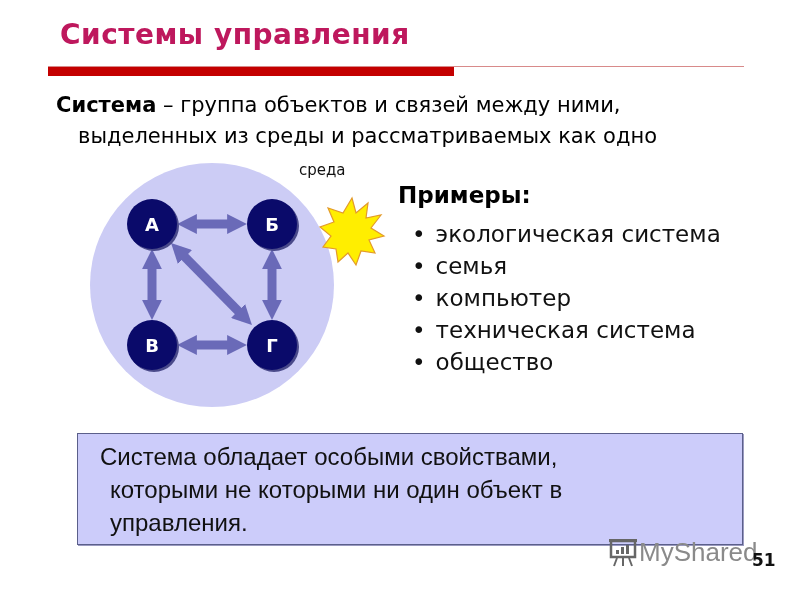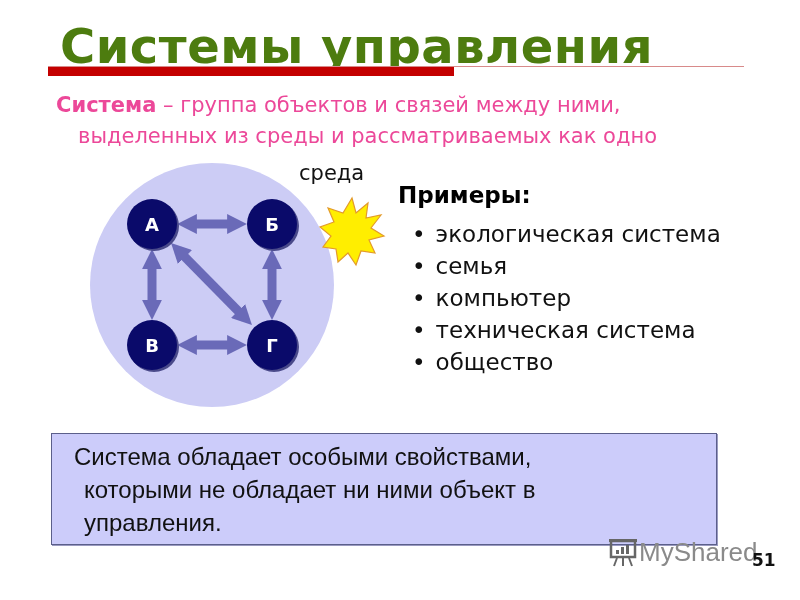--- a/index.html
+++ b/index.html
@@ -2,56 +2,56 @@
 <html><head>
   <meta charset="utf-8">
   <style>
     html, body { margin: 0; padding: 0; }
     body {
       width: 800px; height: 600px; position: relative; overflow: hidden;
       background: #ffffff; font-family: "DejaVu Sans", sans-serif; color: #111;
     }
     .title {
       position: absolute; left: 60px; top: 18px;
-      font-size: 48px; font-weight: bold; letter-spacing: 0.5px; color: #4d7c0f;
+      font-size: 28px; font-weight: bold; letter-spacing: 0.5px; color: #be185d;
       font-family: "DejaVu Sans", sans-serif;
     }
     .rule-thin {
       position: absolute; left: 48px; top: 66px; width: 696px; height: 1px; background: #d88a8a;
     }
     .rule-thick {
       position: absolute; left: 48px; top: 67px; width: 406px; height: 9px; background: #c40000;
     }
     .definition {
       position: absolute; left: 56px; top: 90px; width: 720px;
-      font-size: 21px; line-height: 31px; color: #ec4899;
+      font-size: 21px; line-height: 31px; color: #000000;
     }
     .definition .line2, .definition .line3 { padding-left: 22px; display: block; }
     .definition b { font-weight: bold; }
     .diagram { position: absolute; left: 0; top: 0; width: 800px; height: 600px; }
     .sreda {
-      position: absolute; left: 299px; top: 161px; font-size: 21px; color: #111;
+      position: absolute; left: 299px; top: 161px; font-size: 15px; color: #111;
     }
     .examples {
       position: absolute; left: 398px; top: 180px;
     }
     .examples .ex-title {
       font-size: 23px; font-weight: bold; color: #000; margin-bottom: 8px; line-height: 30px;
     }
     .examples ul {
       list-style: none; margin: 0; padding: 0 0 0 14px;
     }
     .examples li {
       font-size: 23px; line-height: 32px; color: #111;
     }
     .examples li::before {
       content: "•"; margin-right: 10px;
     }
     .note-box {
-      position: absolute; left: 51px; top: 433px; width: 666px; height: 112px;
+      position: absolute; left: 77px; top: 433px; width: 666px; height: 112px;
       background: #ccccfa; border: 1px solid #5b5f8a; box-sizing: border-box;
       box-shadow: 1px 1px 0 #9a9ac0;
     }
     .note-box .txt {
       position: absolute; left: 22px; top: 6px; width: 640px;
       font-size: 24px; line-height: 33px; color: #111;
       font-family: "Liberation Sans", sans-serif;
     }
     .note-box .txt span { display: block; }
     .note-box .txt .indent { padding-left: 10px; }
@@ -116,21 +116,21 @@
       <li>семья</li>
       <li>компьютер</li>
       <li>техническая система</li>
       <li>общество</li>
     </ul>
   </div>
 
   <div class="note-box">
     <div class="txt">
       <span>Система обладает особыми свойствами,</span>
-      <span class="indent">которыми не обладает ни ними объект в</span>
+      <span class="indent">которыми не которыми ни один объект в</span>
       <span class="indent">управления.</span>
     </div>
   </div>
 
   <div class="watermark">
     <svg width="32" height="30" viewBox="0 0 32 30">
       <rect x="4" y="3" width="24" height="16" fill="none" stroke="#666" stroke-width="2.5"></rect>
       <rect x="2" y="1" width="28" height="3" fill="#666"></rect>
       <rect x="9" y="12" width="3" height="4" fill="#666"></rect>
       <rect x="14" y="9" width="3" height="7" fill="#666"></rect>

